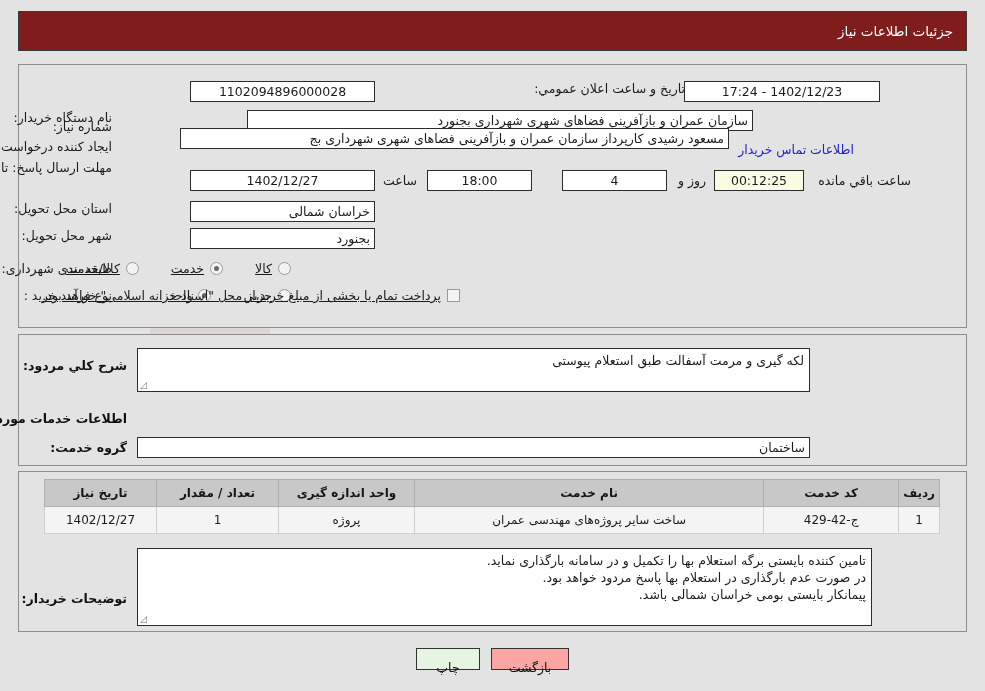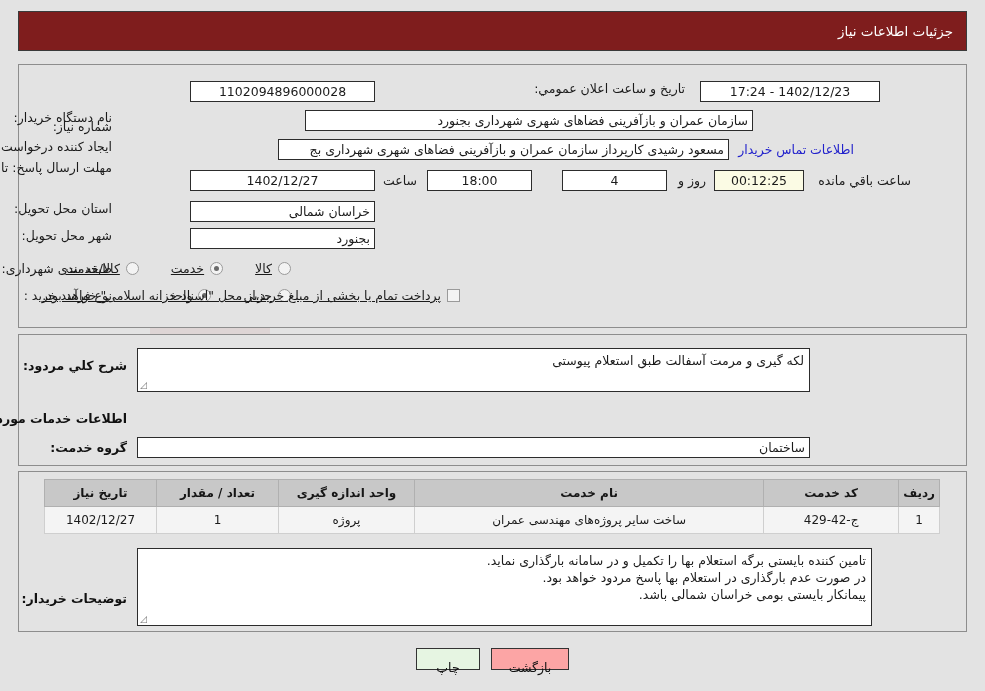--- a/index.html
+++ b/index.html
@@ -249,31 +249,31 @@
   <div class="panel panel-top"></div>
 
   <div class="row" style="top:93px; right:873px;margin-top:26px;">
     <span class="lbl">شماره نیاز:</span>
   </div>
   <div class="fld center" style="position:absolute; top:81px; right:610px; width:185px; z-index:3;">1102094896000028</div>
 
   <div class="row" style="top:81px; right:300px;">
     <span class="lbl">تاریخ و ساعت اعلان عمومي:</span>
   </div>
-  <div class="fld center" style="position:absolute; top:81px; right:105px; width:180px; z-index:3;">1402/12/23 - 17:24</div>
+  <div class="fld center" style="position:absolute; top:81px; right:105px; width:196px; z-index:3;">1402/12/23 - 17:24</div>
 
   <div class="row" style="top:110px; right:873px;">
     <span class="lbl">نام دستگاه خریدار:</span>
   </div>
-  <div class="fld rightal" style="position:absolute; top:110px; right:232px; width:448px; z-index:3;">سازمان عمران و بازآفرینی فضاهای شهری شهرداری بجنورد</div>
+  <div class="fld rightal" style="position:absolute; top:110px; right:232px; width:506px; z-index:3;">سازمان عمران و بازآفرینی فضاهای شهری شهرداری بجنورد</div>
 
   <div class="row" style="top:139px; right:873px;">
     <span class="lbl">ایجاد کننده درخواست:</span>
   </div>
-  <div class="fld rightal" style="position:absolute; top:139px; right:256px; width:451px; z-index:3;">مسعود رشیدی کارپرداز سازمان عمران و بازآفرینی فضاهای شهری شهرداری بج</div>
+  <div class="fld rightal" style="position:absolute; top:128px; right:256px; width:549px; z-index:3;">مسعود رشیدی کارپرداز سازمان عمران و بازآفرینی فضاهای شهری شهرداری بج</div>
   <a class="link" style="position:absolute; top:142px; right:131px; z-index:4;">اطلاعات تماس خریدار</a>
 
   <div class="row" style="top:160px; right:873px; flex-direction:column; align-items:flex-end; line-height:15px;">
     <span class="lbl">مهلت ارسال پاسخ: تا تاریخ:</span>
   </div>
   <div class="fld center" style="position:absolute; top:170px; right:610px; width:185px; z-index:3;">1402/12/27</div>
   <span class="lbl" style="position:absolute; top:173px; right:568px; z-index:3;">ساعت</span>
   <div class="fld center" style="position:absolute; top:170px; right:453px; width:105px; z-index:3;">18:00</div>
   <div class="fld center" style="position:absolute; top:170px; right:318px; width:105px; z-index:3;">4</div>
   <span class="lbl" style="position:absolute; top:173px; right:279px; z-index:3;">روز و</span>

